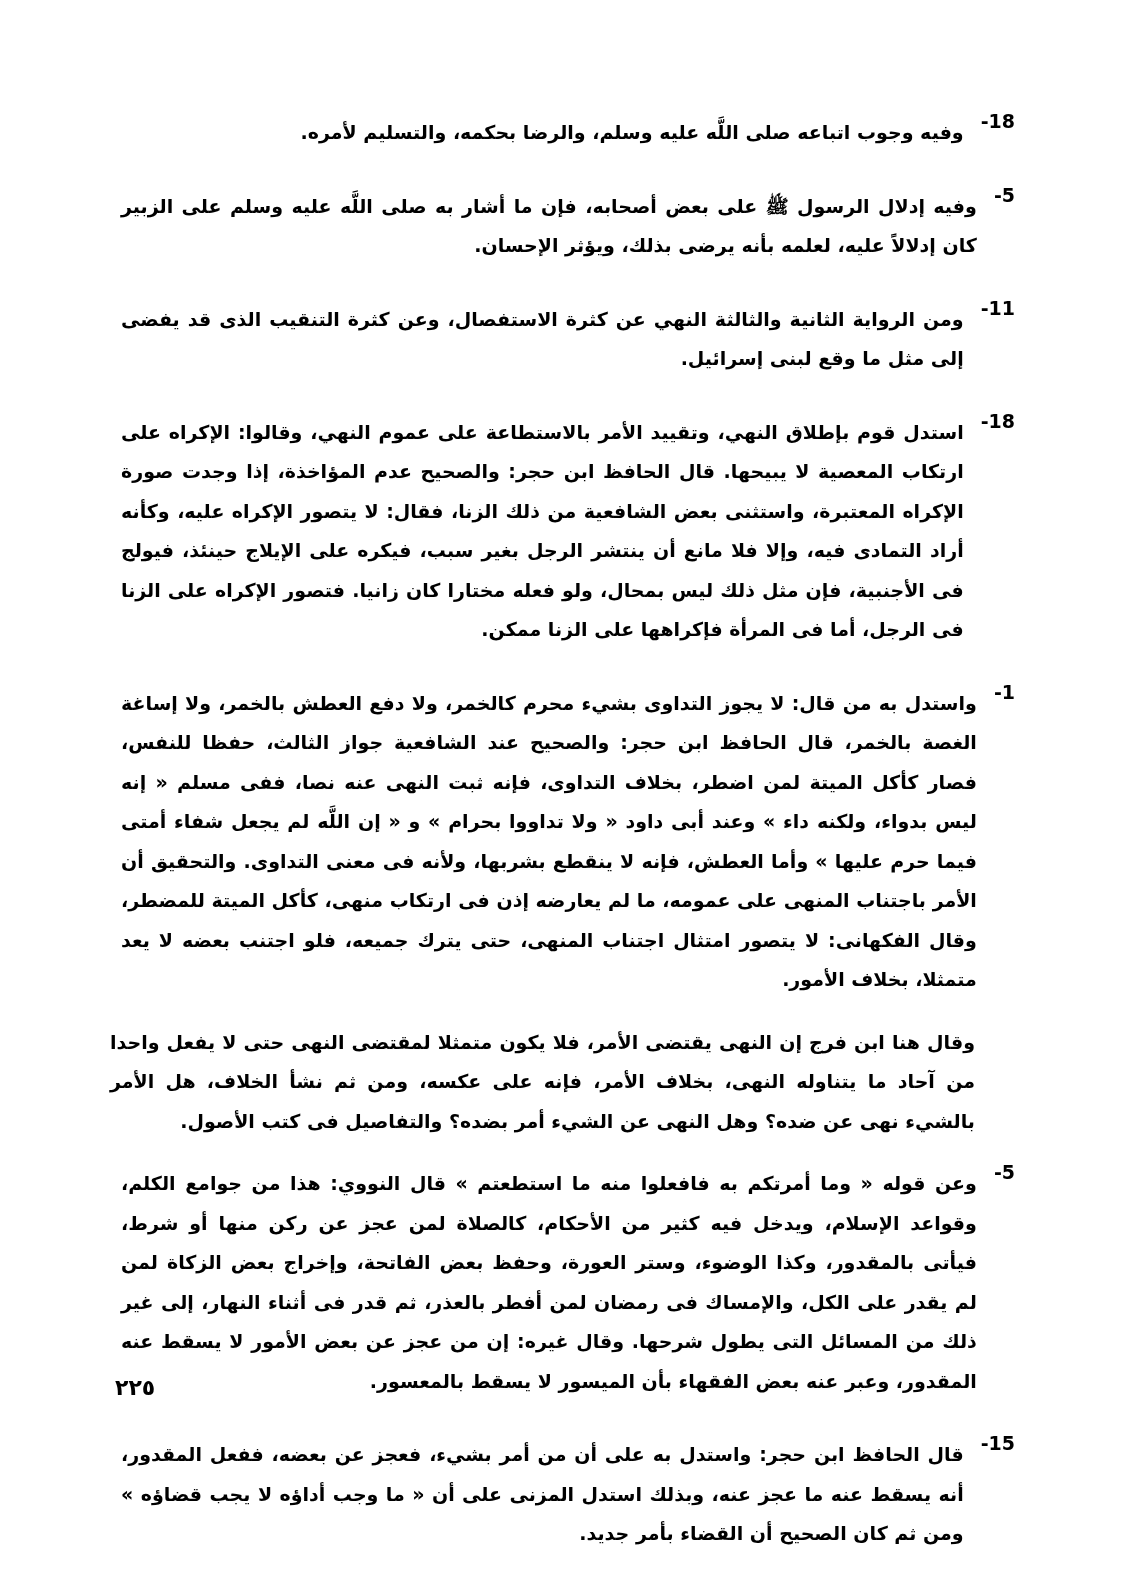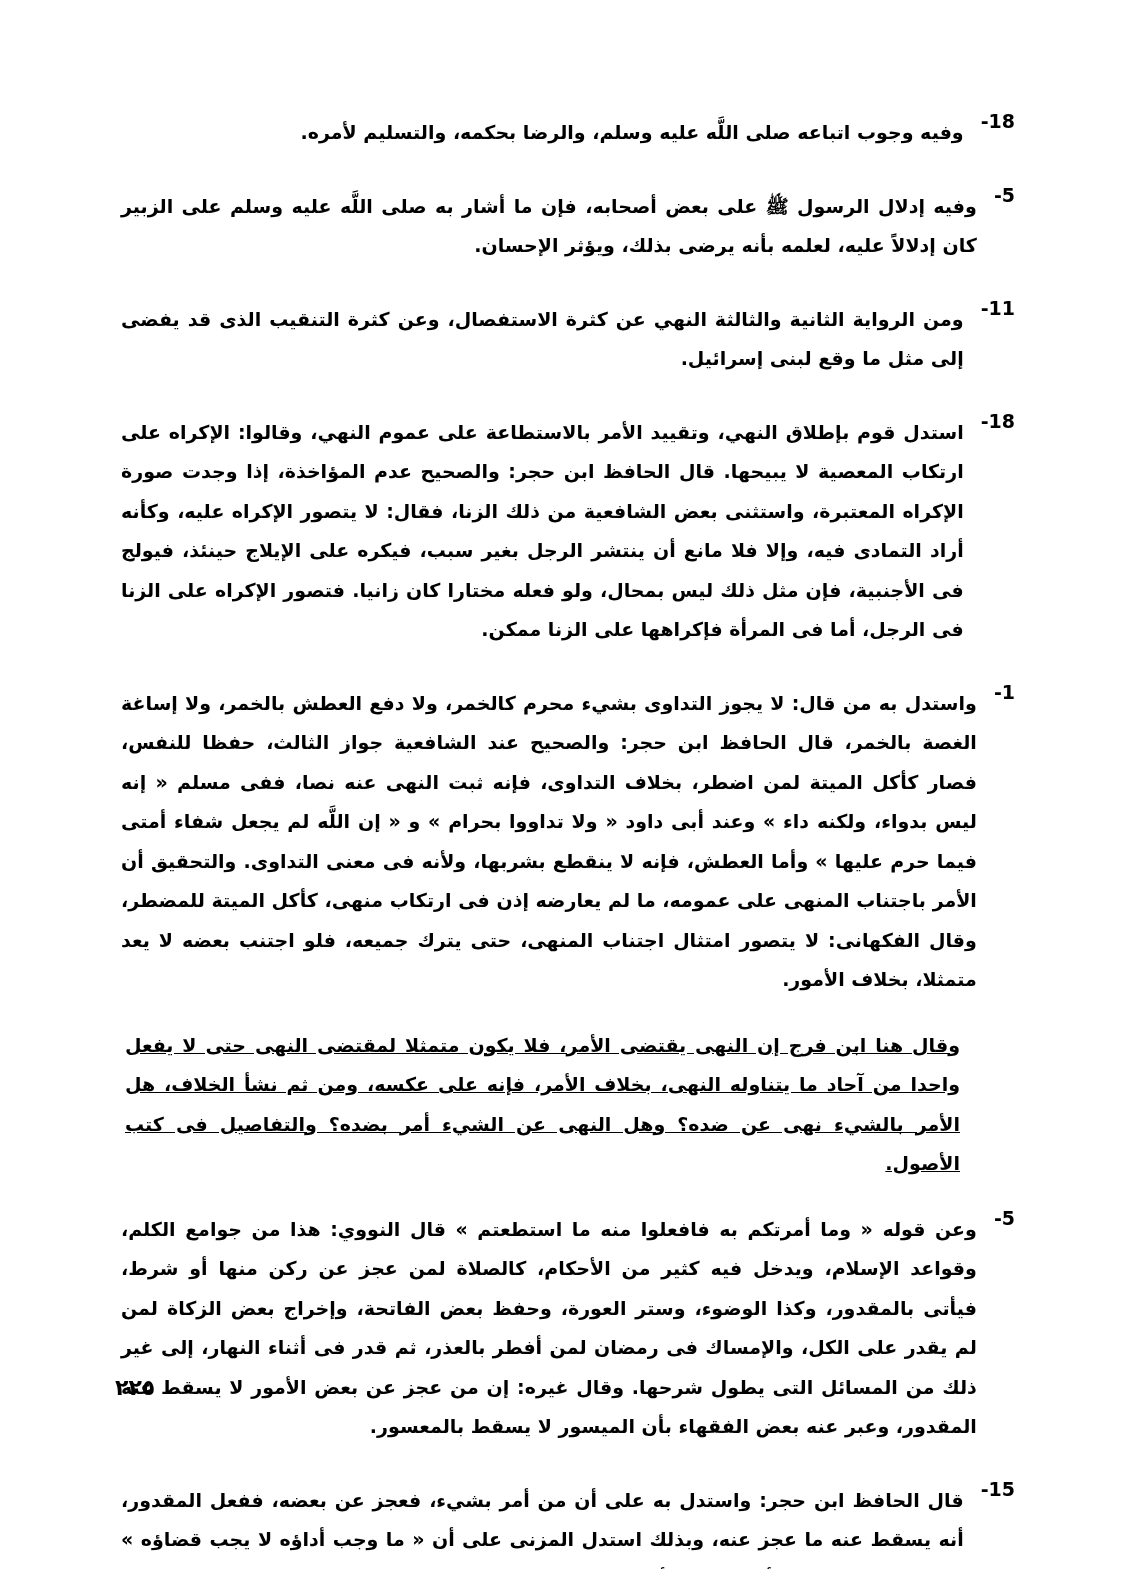--- a/index.html
+++ b/index.html
@@ -39,21 +39,21 @@
     }
     .item .body {
       flex: 1 1 auto;
     }
     .item .body p {
       margin: 11px;
     }
     .sub {
       margin: 6px 40px 12px 0;
     }
-    .sub p { margin: 15px; text-decoration: underline; }
+    .sub p { margin: 0; }
     .page-number {
       position: absolute;
       left: 115px;
       top: 1375px;
       font-family: "DejaVu Sans", sans-serif;
       font-weight: bold;
       font-size: 22px;
       direction: rtl;
     }
   </style>

